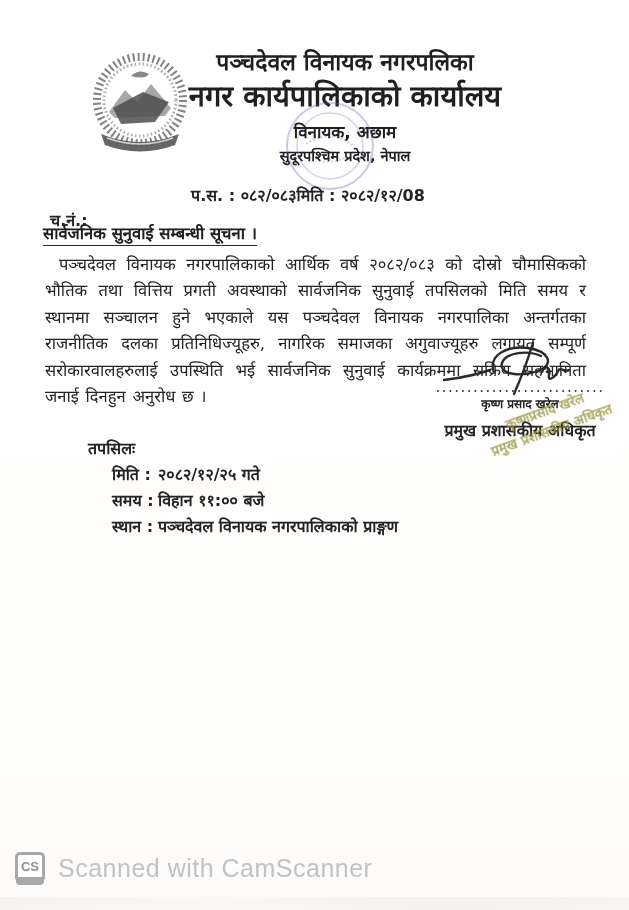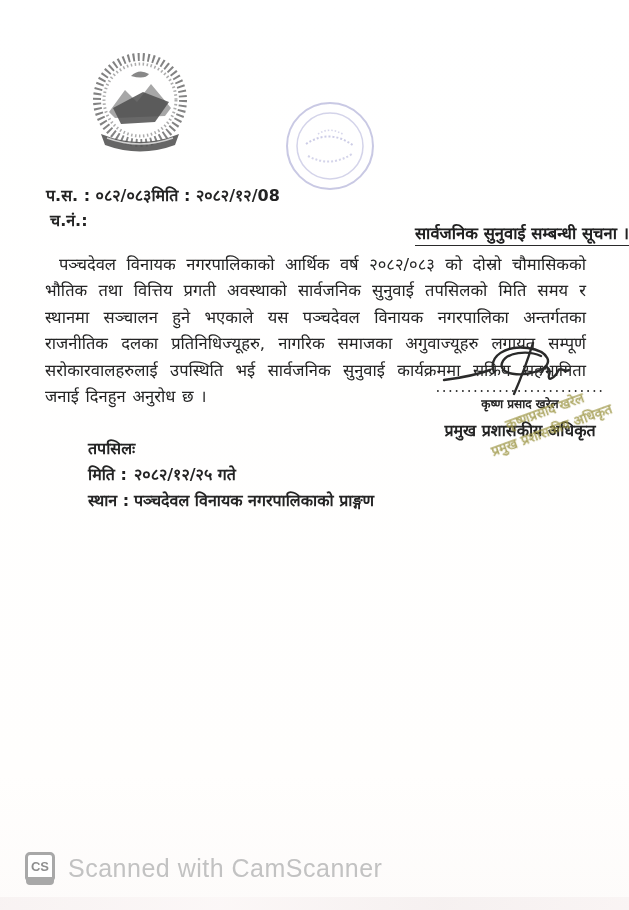--- a/index.html
+++ b/index.html
@@ -15,23 +15,23 @@
   .h1{font-size:23px;font-weight:700;line-height:1.25;}
   .h2{font-size:29px;font-weight:700;line-height:1.2;margin-top:2px;}
   .h3{font-size:17px;font-weight:700;margin-top:6px;}
   .h4{font-size:14.5px;font-weight:700;margin-top:2px;}
   .seal{
     position:absolute;left:286px;top:102px;width:84px;height:84px;border-radius:50%;
     border:2px solid rgba(86,86,172,0.38);opacity:.85;filter:blur(.4px);
   }
   .seal svg{position:absolute;left:0;top:0;}
   
-  .meta-row{position:absolute;left:46px;right:33px;top:184px;display:flex;justify-content:flex-start;font-size:16px;font-weight:700;color:#242424;}
+  .meta-row{position:absolute;left:20px;right:33px;top:184px;display:flex;justify-content:center;font-size:16px;font-weight:700;color:#242424;}
   .chalani{position:absolute;left:38px;top:209px;font-size:16px;font-weight:700;color:#242424;margin-left:12px;}
-  .subject-wrap{position:absolute;left:61px;right:0;top:221px;text-align:right;}
+  .subject-wrap{position:absolute;left:43px;right:0;top:221px;text-align:left;}
   .subject{font-size:16.5px;font-weight:700;color:#202020;border-bottom:1.6px solid #2a2a2a;padding-bottom:2px;}
   
   .body-par{
     position:absolute;left:45px;top:252px;width:541px;margin:0;
     font-size:16.5px;line-height:1.6;text-align:justify;text-indent:14px;
     color:#242424;word-spacing:1.5px;
   }
   
   .sign-block{position:absolute;left:420px;top:358px;width:200px;text-align:center;}
   .sign-scrawl{position:absolute;left:16px;top:-18px;width:152px;height:58px;}
@@ -39,24 +39,24 @@
   .sign-name{position:absolute;left:0;right:0;top:37px;font-size:12px;font-weight:700;color:#242424;}
   .sign-title{position:absolute;left:0;right:0;top:61px;font-size:16px;font-weight:700;color:#242424;}
   .officer-stamp{
     position:absolute;left:452px;top:434px;width:190px;text-align:center;
     transform:rotate(-20deg);transform-origin:left top;
     color:#9a9340;opacity:.8;filter:blur(.35px);
     font-size:13.5px;font-weight:700;line-height:1.5;
   }
   
   .schedule{position:absolute;left:88px;top:437px;font-size:16px;font-weight:700;color:#242424;}
-  .schedule .row{margin-top:5.5px;line-height:1.3;}
+  .schedule .row{margin-top:5.5px;line-height:1.3;margin-left:24px;}
   .schedule .lbl{display:inline-block;min-width:46px;}
   
-  .footer{position:absolute;left:25px;top:852px;display:flex;align-items:center;gap:13px;}
+  .footer{position:absolute;left:15px;top:852px;display:flex;align-items:center;gap:13px;}
   .cs-badge{display:flex;flex-direction:column;align-items:center;}
   .cs-box{
     width:24px;height:22px;border:3px solid #a8a8a8;border-radius:5px 5px 2px 2px;background:#fff;
     display:flex;align-items:center;justify-content:center;
     font-family:"Liberation Sans",sans-serif;font-weight:700;font-size:13px;color:#8f8f8f;
   }
   .cs-base{width:28px;height:6px;background:#a8a8a8;border-radius:0 0 4px 4px;margin-top:-1px;}
   .footer-text{font-family:"Liberation Sans",sans-serif;font-size:25px;color:#c2c2c2;letter-spacing:.5px;}
   .bottom-band{
     position:absolute;left:0;right:0;bottom:0;height:13px;
@@ -75,20 +75,26 @@
         <circle cx="55" cy="50" r="36" stroke-width="3" stroke-dasharray="1.5 2.5" opacity="0.5"></circle>
       </g>
       <path d="M24 62 L40 40 L52 52 L66 34 L86 58 L80 66 L30 68 Z" fill="#8a8a8a" opacity="0.75"></path>
       <path d="M28 58 L58 42 L84 52 L70 72 L36 74 Z" fill="#4d4d4d" opacity="0.85"></path>
       <path d="M46 26 q8 -8 18 -2 q-4 6 -18 2 Z" fill="#6a6a6a" opacity="0.8"></path>
       <path d="M16 84 Q55 100 94 84 L90 95 Q55 108 20 95 Z" fill="#555555" opacity="0.9"></path>
       <path d="M22 88 Q55 100 88 88" stroke="#eeeeee" stroke-width="1.5" fill="none" opacity="0.8"></path>
     </svg>
   </div>
 
+  <div class="head-text">
+    <div class="h1">पञ्चदेवल विनायक नगरपलिका</div>
+    <div class="h2">नगर कार्यपालिकाको कार्यालय</div>
+    <div class="h3">विनायक, अछाम</div>
+    <div class="h4">सुदूरपश्चिम प्रदेश, नेपाल</div>
+  </div>
 
   <div class="seal">
     <svg width="84" height="84" viewBox="0 0 84 84">
       <circle cx="42" cy="42" r="33" fill="none" stroke="rgba(86,86,172,0.3)" stroke-width="1.5"></circle>
       <path d="M18 40 q24 -16 48 2" fill="none" stroke="rgba(86,86,172,0.35)" stroke-width="2" stroke-dasharray="2 2"></path>
       <path d="M20 52 q22 12 44 -2" fill="none" stroke="rgba(86,86,172,0.3)" stroke-width="2" stroke-dasharray="2 2"></path>
       <path d="M30 30 q12 -8 26 1" fill="none" stroke="rgba(86,86,172,0.28)" stroke-width="1.6" stroke-dasharray="1.5 2"></path>
     </svg>
   </div>
 
@@ -122,20 +128,23 @@
     <div>कृष्णप्रसाद खरेल</div>
     <div>प्रमुख प्रशासकीय अधिकृत</div>
   </div>
 
   <div class="schedule">
     <div>तपसिलः</div>
     <div class="row">
       <span class="lbl">मिति :</span><span>२०८२/१२/२५ गते</span>
     </div>
     <div class="row">
+      <span class="lbl">समय :</span><span>विहान ११:०० बजे</span>
+    </div>
+    <div class="row">
       <span class="lbl">स्थान :</span><span>पञ्चदेवल विनायक नगरपालिकाको प्राङ्गण</span>
     </div>
   </div>
 
   <div class="footer">
     <div class="cs-badge">
       <div class="cs-box">CS</div>
       <div class="cs-base"></div>
     </div>
     <div class="footer-text">Scanned with CamScanner</div>

